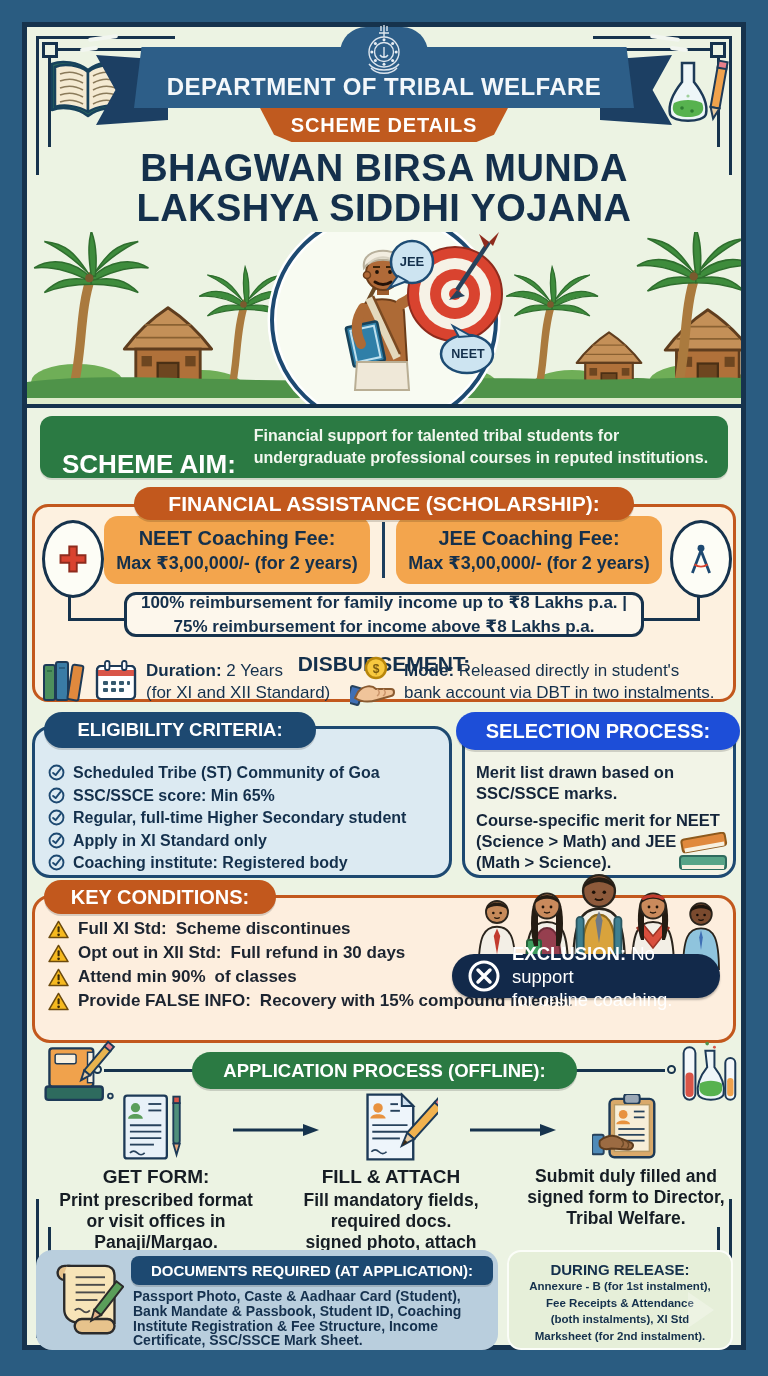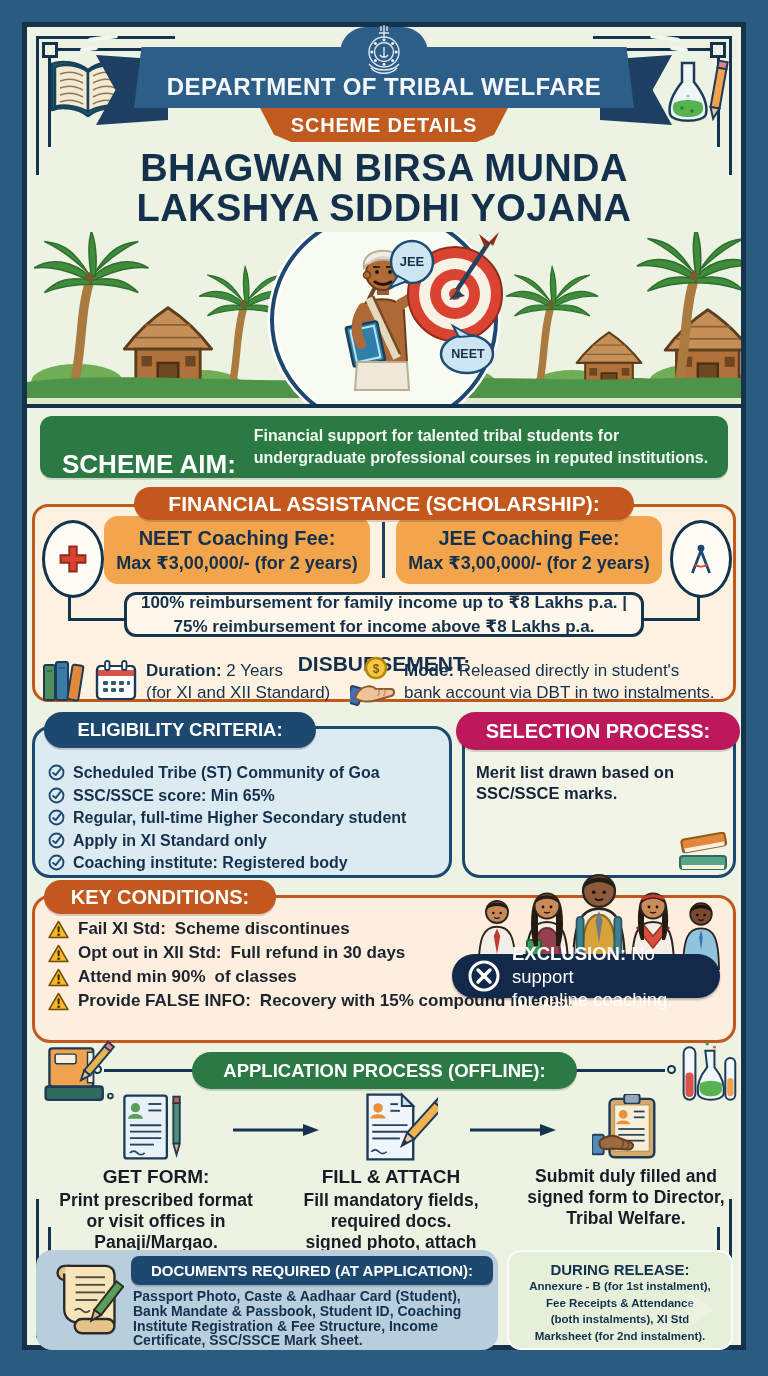--- a/index.html
+++ b/index.html
@@ -51,21 +51,21 @@
   .reimb{position:absolute;left:124px;top:592px;width:520px;height:45px;background:#fdf7ec;border:3px solid #16334d;
          border-radius:12px;box-sizing:border-box;display:flex;flex-direction:column;align-items:center;justify-content:center;z-index:1;}
   .reimb div{color:#14304c;font-size:17px;font-weight:700;line-height:24px;white-space:nowrap;}
   .disb-title{position:absolute;left:0;top:652px;width:768px;text-align:center;color:#14304c;font-size:21px;font-weight:800;}
   .dm-text{position:absolute;color:#14304c;font-size:17px;line-height:22px;}
   .dm-text b{font-weight:800;}
   .side-panel{position:absolute;top:726px;height:152px;border:3px solid #1d4971;border-radius:18px;box-sizing:border-box;}
   .elig-panel{left:32px;width:420px;background:#dceaf2;}
   .sel-panel{left:462px;width:274px;background:#f2f4e7;}
   .elig-pill{left:44px;top:712px;width:272px;height:36px;background:#1d4971;border-radius:19px;font-size:18.5px;z-index:2;}
-  .sel-pill{left:456px;top:712px;width:284px;height:38px;background:#be185d;border-radius:20px;font-size:20px;z-index:2;}
+  .sel-pill{left:456px;top:712px;width:284px;height:38px;background:#1d4ed8;border-radius:20px;font-size:20px;z-index:2;}
   .elig-items{position:absolute;left:48px;top:762px;width:392px;display:flex;flex-direction:column;gap:1px;}
   .elig-item{display:flex;align-items:center;gap:8px;color:#14304c;font-size:16px;font-weight:700;line-height:21.5px;white-space:nowrap;}
   .sel-text{position:absolute;color:#14253a;font-size:16.5px;font-weight:700;line-height:21px;white-space:nowrap;}
   .kc-panel{position:absolute;left:32px;top:895px;width:704px;height:148px;background:#fdeede;border:3px solid #c2581d;border-radius:18px;box-sizing:border-box;}
   .kc-pill{left:44px;top:880px;width:232px;height:34px;background:#c2581d;border-radius:18px;font-size:20px;z-index:3;}
   .kc-items{position:absolute;left:48px;top:919px;display:flex;flex-direction:column;gap:3.5px;z-index:2;}
   .kc-item{display:flex;align-items:center;gap:9px;color:#1c2430;font-size:17px;line-height:20.5px;white-space:nowrap;}
   .kc-item b{font-weight:800;}
   .kc-item span{font-weight:600;}
   .excl{position:absolute;left:452px;top:954px;width:268px;height:44px;background:#12294a;border-radius:32px;
@@ -408,41 +408,46 @@
   </div>
 
   <div class="side-panel sel-panel"></div>
   <div class="pill sel-pill">
       <span>SELECTION PROCESS:</span>
     </div>
   <div class="sel-text" style="left:476px;top:762px">
     <div>Merit list drawn based on</div>
     <div>SSC/SSCE marks.</div>
   </div>
+  <div class="sel-text" style="left:476px;top:810px">
+    <div>Course-specific merit for NEET</div>
+    <div>(Science &gt; Math) and JEE</div>
+    <div>(Math &gt; Science).</div>
+  </div>
   <svg class="abs" style="left:676px;top:832px" width="56" height="42" viewBox="0 0 56 42">
     <g transform="rotate(-10 28 12)">
         <rect x="6" y="4" width="44" height="13" rx="3" fill="#e0893d" stroke="#8e5a1d" stroke-width="2"></rect>
         <rect x="8" y="13" width="40" height="4" fill="#f7f0df"></rect>
       </g>
     <rect x="4" y="24" width="46" height="13" rx="3" fill="#57a487" stroke="#2e6b5e" stroke-width="2"></rect>
       <rect x="6" y="33" width="42" height="4" fill="#f7f0df"></rect>
   </svg>
 
   <div class="kc-panel"></div>
   <div class="pill kc-pill">
       <span>KEY CONDITIONS:</span>
     </div>
   <div class="kc-items">
     <div class="kc-item">
         <svg width="21" height="19" viewBox="0 0 22 20">
           <path d="M11,1.5 L21,18.5 L1,18.5 Z" fill="#f6b91f" stroke="#6b4a0e" stroke-width="1.6" stroke-linejoin="round"></path>
           <rect x="10" y="6.5" width="2.2" height="6.5" rx="1" fill="#3a2a08"></rect>
           <circle cx="11.1" cy="15.6" r="1.4" fill="#3a2a08"></circle>
         </svg>
-        <b>Fail XI Std:</b>
+        <b>Full XI Std:</b>
         <span> Scheme discontinues</span>
       </div>
     <div class="kc-item">
         <svg width="21" height="19" viewBox="0 0 22 20">
           <path d="M11,1.5 L21,18.5 L1,18.5 Z" fill="#f6b91f" stroke="#6b4a0e" stroke-width="1.6" stroke-linejoin="round"></path>
           <rect x="10" y="6.5" width="2.2" height="6.5" rx="1" fill="#3a2a08"></rect>
           <circle cx="11.1" cy="15.6" r="1.4" fill="#3a2a08"></circle>
         </svg>
         <b>Opt out in XII Std:</b>
         <span> Full refund in 30 days</span>

